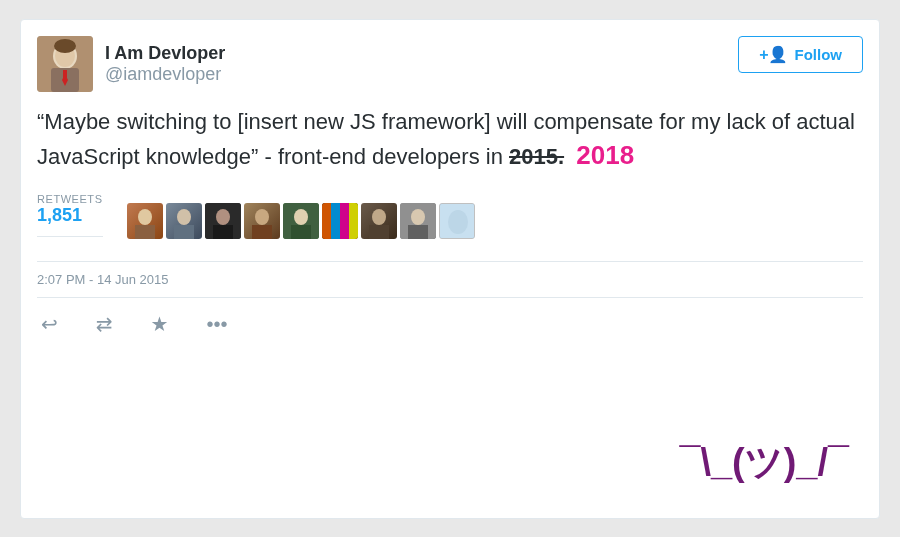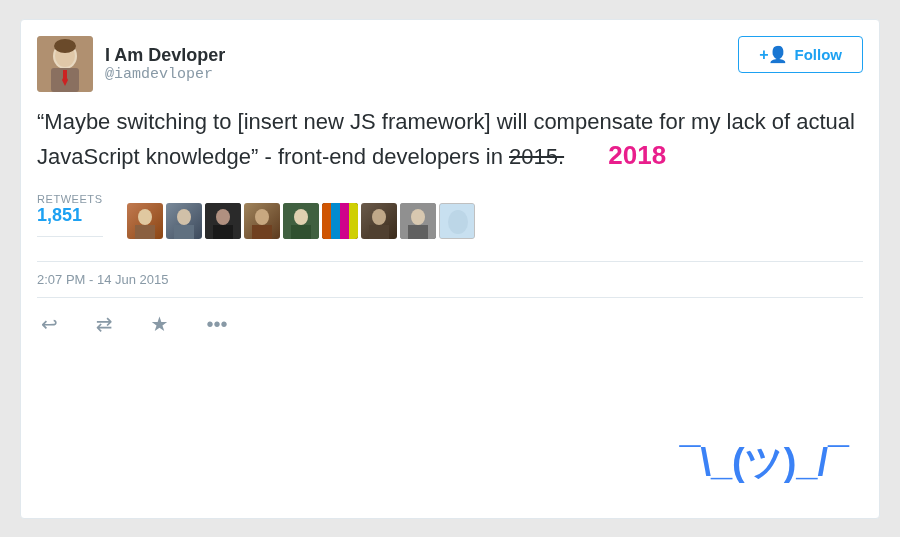--- a/index.html
+++ b/index.html
@@ -44,23 +44,22 @@
     .user-info {
       display: flex;
       flex-direction: column;
     }
     .user-name {
       font-size: 18px;
       font-weight: bold;
       color: #292f33;
     }
     .user-handle {
-      font-size: 15px;
-      color: #8899a6;
-      font-family: Liberation Mono, monospace;
+      font-size: 18px;
+      color: #8899a6;
     }
     .follow-button {
       border: 1px solid #1da1f2;
       color: #1da1f2;
       background: #fff;
       border-radius: 4px;
       padding: 8px 20px;
       font-size: 15px;
       font-weight: bold;
       cursor: pointer;
@@ -73,26 +72,26 @@
     }
     .tweet-text {
       font-size: 22px;
       line-height: 1.45;
       color: #292f33;
       margin-bottom: 18px;
     }
     .strikethrough {
       text-decoration: line-through;
       color: #292f33;
+      font-weight: bold;
     }
     .highlight-year {
       color: #e91e8c;
       font-weight: bold;
       font-size: 26px;
-      margin-left: 32px;
     }
     .tweet-stats {
       display: flex;
       gap: 30px;
       margin-bottom: 12px;
       padding-bottom: 10px;
       border-bottom: 1px solid #e1e8ed;
     }
     .stat-block {
       display: flex;
@@ -151,21 +150,21 @@
       color: #8899a6;
       font-size: 20px;
       cursor: pointer;
       padding: 4px;
     }
     .shrug-text {
       position: absolute;
       bottom: 30px;
       right: 30px;
       font-size: 38px;
-      color: #3b82f6;
+      color: #701a75;
       font-weight: bold;
       font-family: Arial, sans-serif;
     }
     .divider {
       border: none;
       border-top: 1px solid #e1e8ed;
       margin: 10px 0;
     }
   </style>
 </head>

